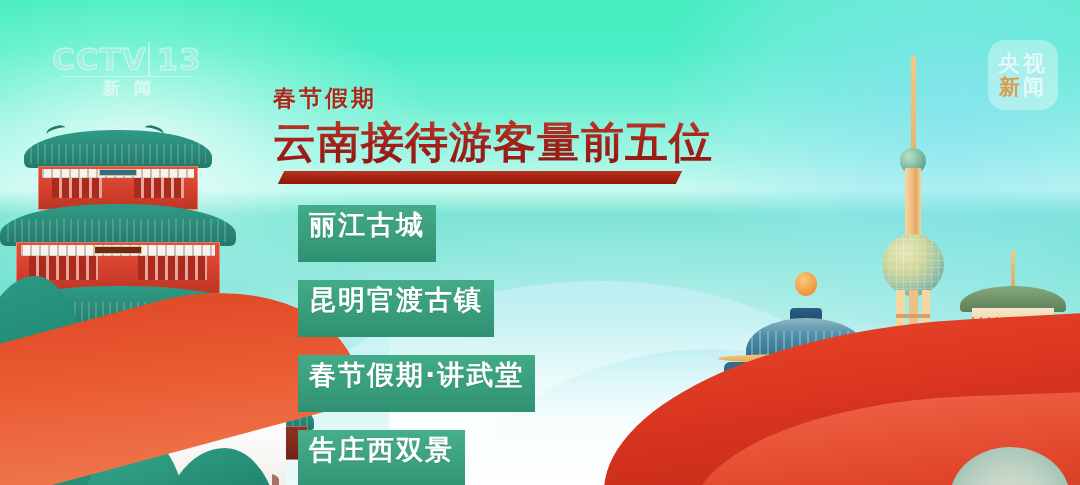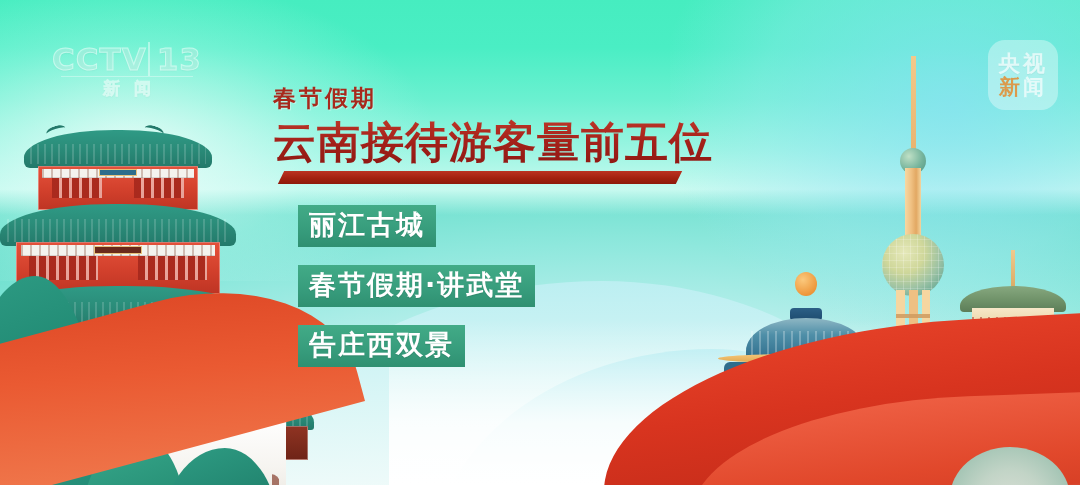--- a/index.html
+++ b/index.html
@@ -325,21 +325,21 @@
   }
 
   
   .list{ position:absolute; left:298px; top:205px; }
   .row{
     display:block;
     background:linear-gradient(180deg,#42ab87 0%, #379c7c 60%, #2f9071 100%);
     color:#ffffff;
     font-size:27px; font-weight:700; letter-spacing:2px;
     line-height:30px;
-    padding:5px 11px 7px 11px;
+    padding:5px 11px 22px 11px;
     margin-bottom:18px;
     white-space:nowrap;
     width:max-content;
     text-shadow:0 1px 1px rgba(0,0,0,.12);
   }
   .row:nth-child(4){ background:linear-gradient(180deg,#47ae8b 0%, #3aa07f 60%, #329473 100%); }
 </style>
 </head>
 <body>
 
@@ -457,17 +457,18 @@
 
   <div class="title-wrap">
     <div class="kicker">春节假期</div>
     <div class="headline-shadow">云南接待游客量前五位</div>
     <div class="headline">云南接待游客量前五位</div>
     <div class="underbar"></div>
   </div>
 
   <div class="list">
     <div class="row">丽江古城</div>
+    <div class="row">昆明官渡古镇</div>
     <div class="row">春节假期·讲武堂</div>
     <div class="row">告庄西双景</div>
   </div>
 
 </div>
 
 </body></html>

